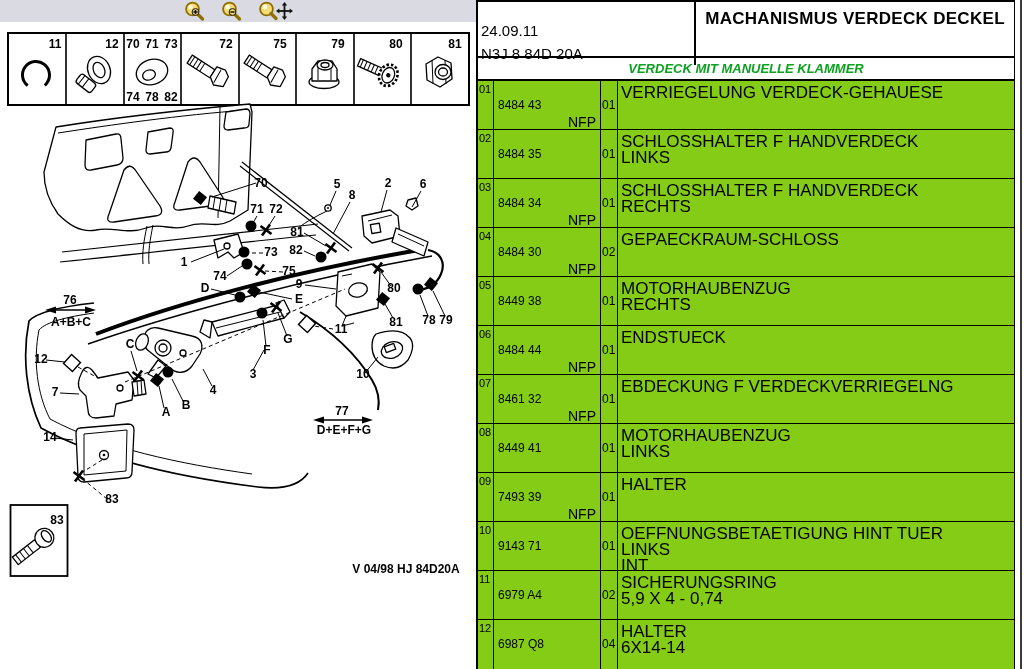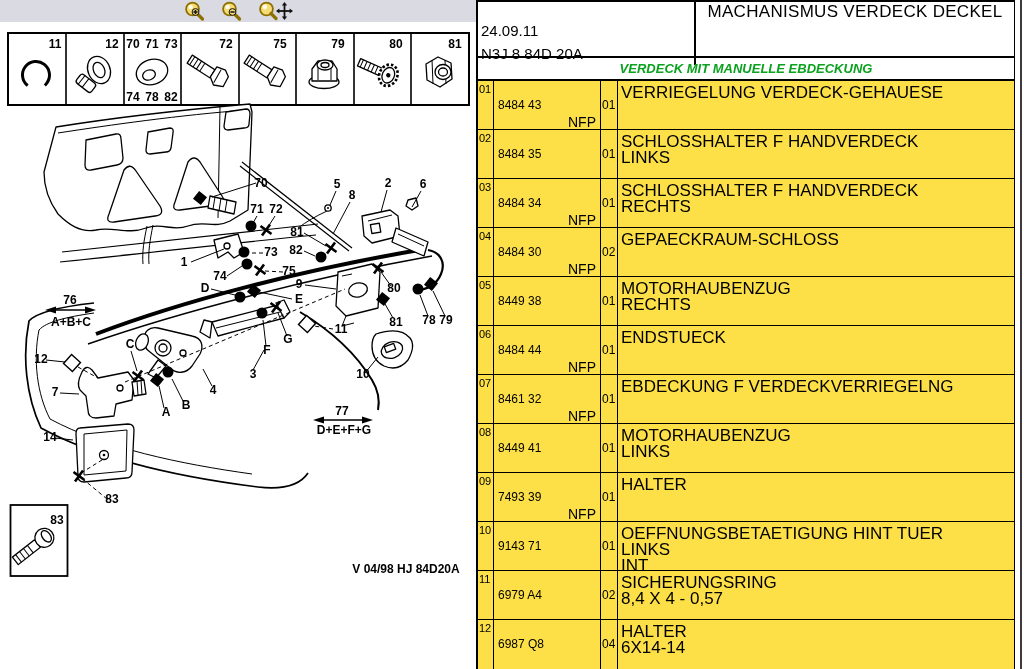--- a/index.html
+++ b/index.html
@@ -12,23 +12,23 @@
   .tbtn { display:flex; align-items:center; justify-content:center; height:22px; cursor:pointer; background:transparent; border:none; }
   .diagram-svg { position:absolute; left:0; top:0; }
   .pane-divider { position:absolute; left:476px; top:0; width:2px; height:669px; background:#000; }
   .screen-edge { position:absolute; left:1020px; top:0; width:2px; height:669px; background:#3c3c3c; }
 
   
   .right-pane { position:absolute; left:478px; top:0; width:542px; height:669px; background:#fff; }
   .tbl { position:absolute; left:0; top:0; width:537px; height:669px; border-right:1px solid #000; border-top:2px solid #000; }
   .rp-header { height:56px; border-bottom:2px solid #000; display:grid; grid-template-columns:216px 1fr; }
   .hdr-left { padding:17px 0 0 3px; font-size:15px; line-height:23px; }
-  .hdr-title { border-left:2px solid #000; text-align:center; font-size:17px; letter-spacing:.3px; }
+  .hdr-title { border-left:2px solid #000; text-align:center; font-size:17px; padding-top:7px; letter-spacing:.3px;font-weight:bold; }
   .rp-green { height:23px; border-bottom:2px solid #000; text-align:center; font-size:13px; font-style:italic; font-weight:bold; color:#0aa21e; line-height:21px; }
-  .prow { position:relative; height:49px; border-bottom:1px solid #000; background:#fde047; }
+  .prow { position:relative; height:49px; border-bottom:1px solid #000; background:#84cc16; }
   .prow:last-child { border-bottom:none; }
   .c-ref  { position:absolute; left:0; top:0; width:16px; height:100%; border-right:1px solid #000; font-size:11px; padding:2px 0 0 1px; }
   .c-part { position:absolute; left:16px; top:0; width:107px; height:100%; border-right:1px solid #000; }
   .part-no { position:absolute; left:4px; top:17px; font-size:12px; white-space:nowrap; }
   .nfp     { position:absolute; right:4px; top:33px; font-size:14px; }
   .c-qty  { position:absolute; left:123px; top:0; width:17px; height:100%; border-right:1px solid #000; }
   .qty     { position:absolute; left:1px; top:17px; font-size:12px; }
   .c-desc { position:absolute; left:140px; top:0; right:0; height:100%; }
   .dl { position:absolute; left:3px; font-size:17px; white-space:nowrap; }
   .d1 { top:2px; } .d2 { top:18px; } .d3 { top:34px; }
@@ -329,21 +329,21 @@
 
   <div class="right-pane">
     <div class="tbl">
       <div class="rp-header">
         <div class="hdr-left">
           <div>24.09.11</div>
           <div>N3J 8 84D 20A</div>
         </div>
         <div class="hdr-title">MACHANISMUS VERDECK DECKEL</div>
       </div>
-      <div class="rp-green">VERDECK MIT MANUELLE EBDECKUNG</div>
+      <div class="rp-green">VERDECK MIT MANUELLE KLAMMER</div>
       <div id="parts-rows">
           <div class="prow">
             <div class="c-ref">01</div>
             <div class="c-part">
               <span class="part-no">8484 43</span>
               <span class="nfp">NFP</span>
             </div>
             <div class="c-qty">
               <span class="qty">01</span>
             </div>
@@ -473,21 +473,21 @@
           <div class="prow">
             <div class="c-ref">11</div>
             <div class="c-part">
               <span class="part-no">6979 A4</span>
             </div>
             <div class="c-qty">
               <span class="qty">02</span>
             </div>
             <div class="c-desc">
               <span class="dl d1">SICHERUNGSRING</span>
-              <span class="dl d2">8,4 X 4 - 0,57</span>
+              <span class="dl d2">5,9 X 4 - 0,74</span>
             </div>
           </div>
           <div class="prow">
             <div class="c-ref">12</div>
             <div class="c-part">
               <span class="part-no">6987 Q8</span>
             </div>
             <div class="c-qty">
               <span class="qty">04</span>
             </div>

